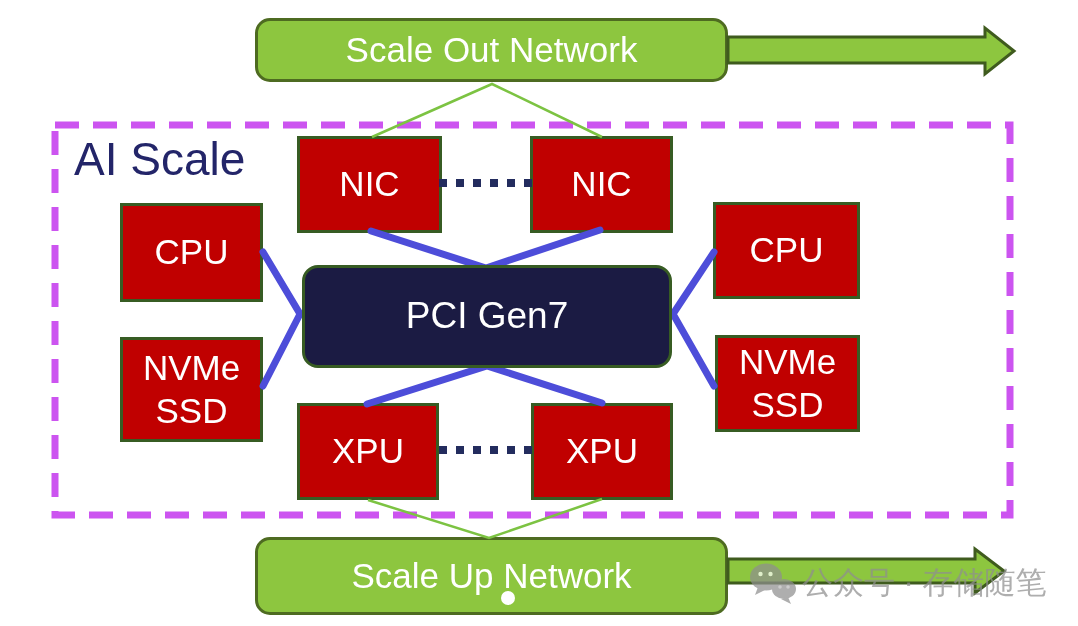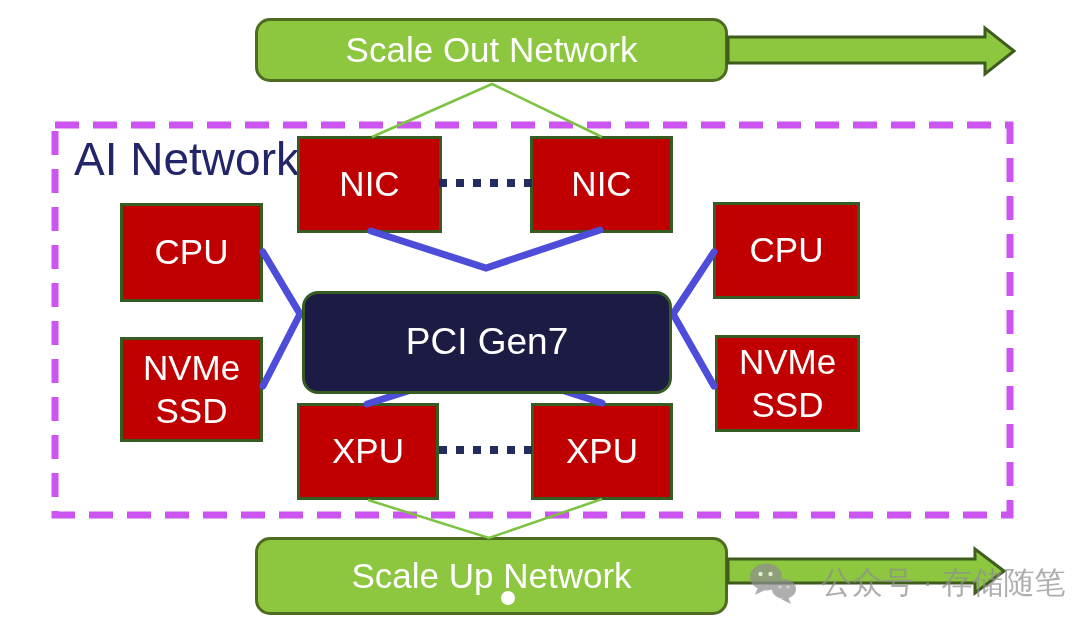--- a/index.html
+++ b/index.html
@@ -28,33 +28,33 @@
   .node-cpu-right{left:713px;top:202px;width:147px;height:97px;}
   .node-nvme-left{left:120px;top:337px;width:143px;height:105px;}
   .node-nvme-right{left:715px;top:335px;width:145px;height:97px;}
   .node-xpu-left{left:297px;top:403px;width:142px;height:97px;}
   .node-xpu-right{left:531px;top:403px;width:142px;height:97px;}
   .center-box{
     position:absolute;box-sizing:border-box;z-index:4;
     left:302px;top:265px;width:370px;height:103px;
     background:#1B1B43;border:3px solid #375C23;border-radius:16px;
     display:flex;flex-direction:column;align-items:center;justify-content:center;
-    color:#ffffff;font-size:37px;line-height:1.32;text-align:center;margin-top:26px;
+    color:#ffffff;font-size:37px;line-height:1.32;text-align:center;
   }
   .system-label{
     position:absolute;left:74px;top:134px;z-index:2;
     color:#232569;font-size:46px;line-height:1.1;
   }
   .white-dot{
     position:absolute;left:501px;top:591px;width:14px;height:14px;
     background:#ffffff;border-radius:50%;z-index:6;
   }
   .watermark{
     position:absolute;left:748px;top:561px;z-index:7;opacity:0.72;
-    display:flex;align-items:center;gap:23px;
+    display:flex;align-items:center;gap:4px;
   }
   .watermark-text{color:#8f8f8f;font-size:31px;white-space:nowrap;}
 </style>
 </head>
 <body>
 
 <div class="stage">
 
   <svg class="lines-layer" width="1078" height="626" viewBox="0 0 1078 626">
 
@@ -76,21 +76,21 @@
     <line x1="439" y1="450" x2="533" y2="450" stroke="#232C5E" stroke-width="8" stroke-dasharray="8 9"></line>
   </svg>
 
   <div class="banner banner-bottom">
     <span>Scale Up Network</span>
   </div>
   <div class="banner banner-top">
     <span>Scale Out Network</span>
   </div>
 
-  <div class="system-label">AI Network</div>
+  <div class="system-label">AI Scale</div>
 
   <div class="node node-nic-left">
     <span>NIC</span>
   </div>
   <div class="node node-nic-right">
     <span>NIC</span>
   </div>
   <div class="node node-cpu-left">
     <span>CPU</span>
   </div>

